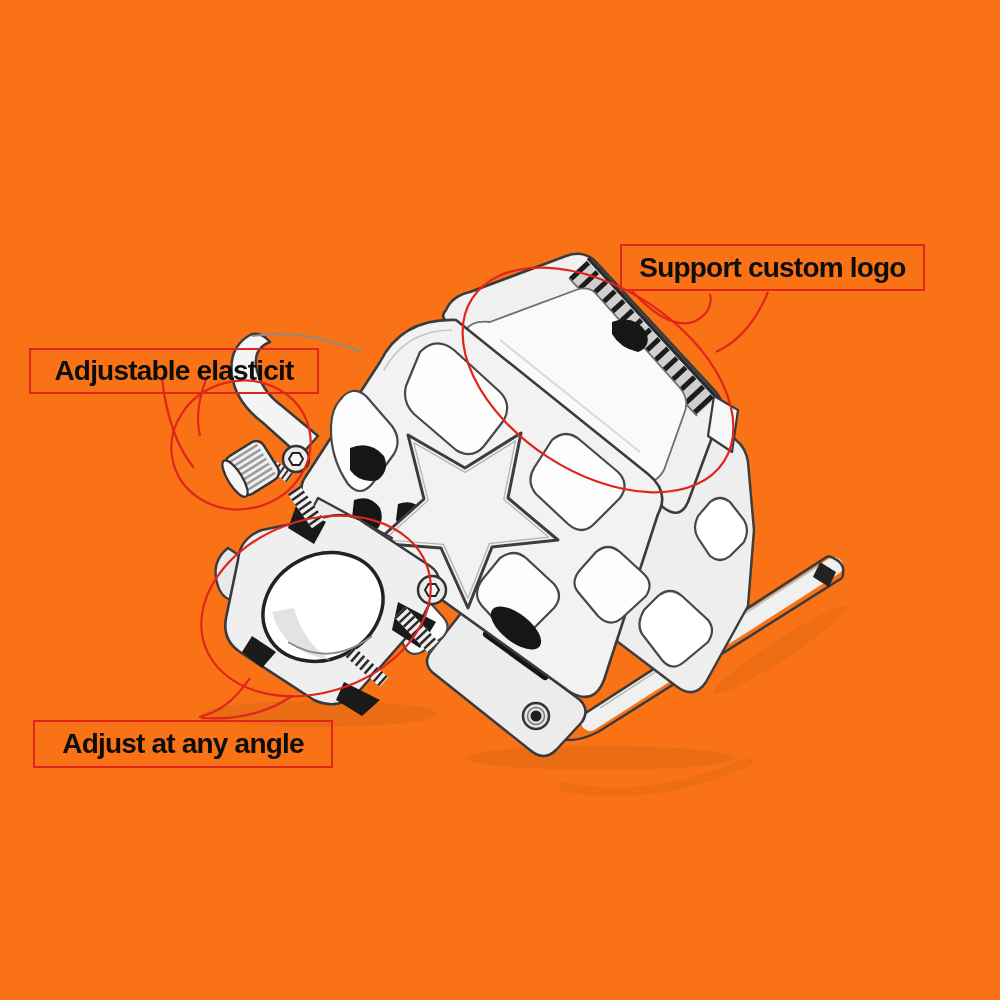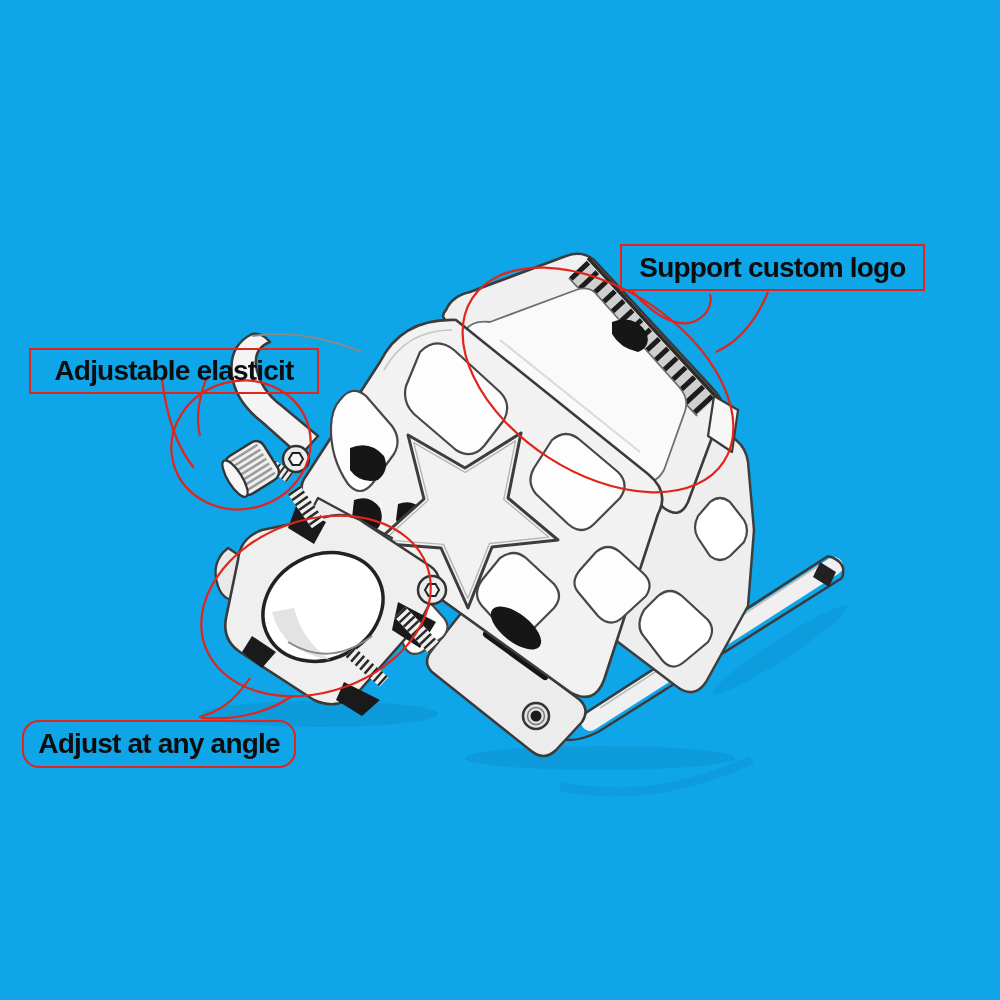--- a/index.html
+++ b/index.html
@@ -1,33 +1,33 @@
 <!DOCTYPE html>
 <html><head>
 <meta charset="utf-8">
 <style>
   html,body{margin:0;padding:0;background:#ffffff;}
-  .scene{position:relative;width:1000px;height:1000px;background:#0ea5e9;overflow:hidden;
+  .scene{position:relative;width:1000px;height:1000px;background:#f97316;overflow:hidden;
          font-family:"Liberation Sans",sans-serif;}
   .scene svg{position:absolute;left:0;top:0;}
   .callout-box{
     position:absolute;
     display:flex;align-items:center;justify-content:center;
     border:2px solid #e0251c;
     background:transparent;
     color:#0d0d0d;
     font-weight:bold;
     font-size:28px;
     letter-spacing:-0.8px;
     white-space:nowrap;
     box-sizing:border-box;
   }
   #label-logo   {left:620px;top:244px;width:305px;height:47px;}
   #label-elastic{left:29px; top:332px;width:290px;height:46px;margin-top:16px;}
-  #label-angle  {left:22px; top:720px;width:274px;height:48px;border-radius:17px;}
+  #label-angle  {left:33px; top:720px;width:300px;height:48px;}
 </style>
 </head>
 <body>
 
 <div class="scene">
 
   <svg width="1000" height="1000" viewBox="0 0 1000 1000">
 
     <g fill="#000000">
       <ellipse cx="320" cy="714" rx="118" ry="13" opacity="0.06"></ellipse>

